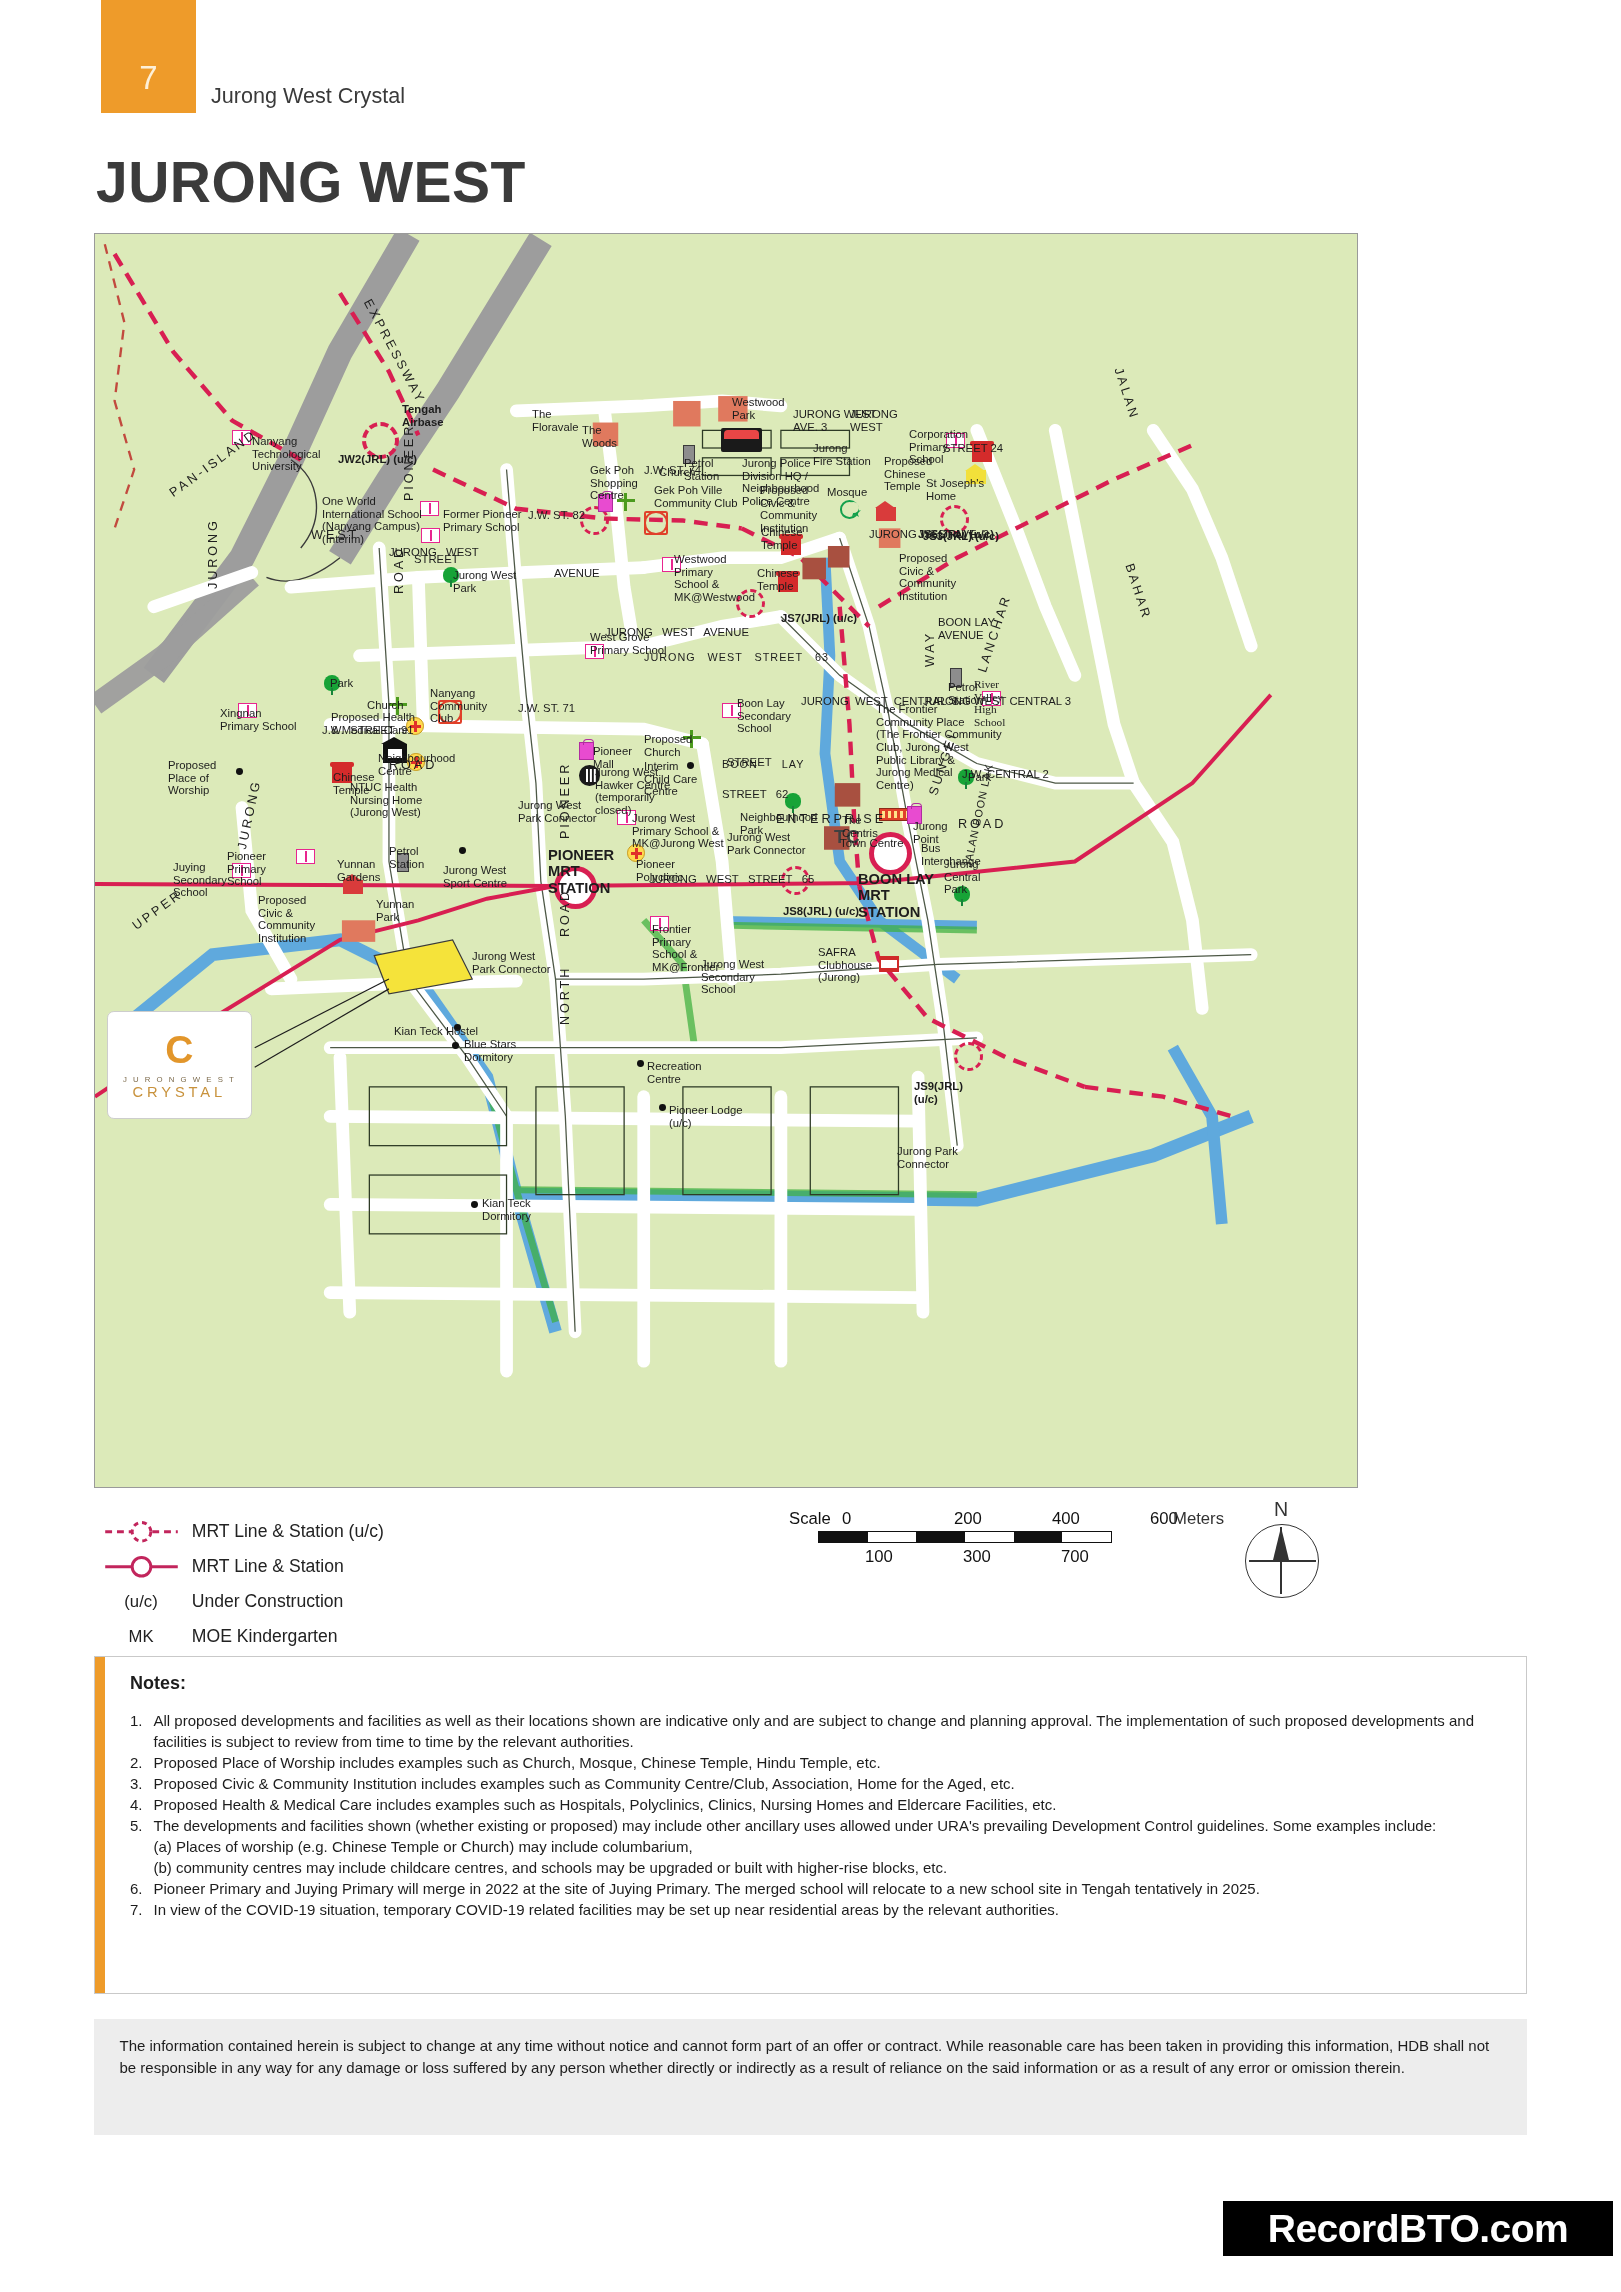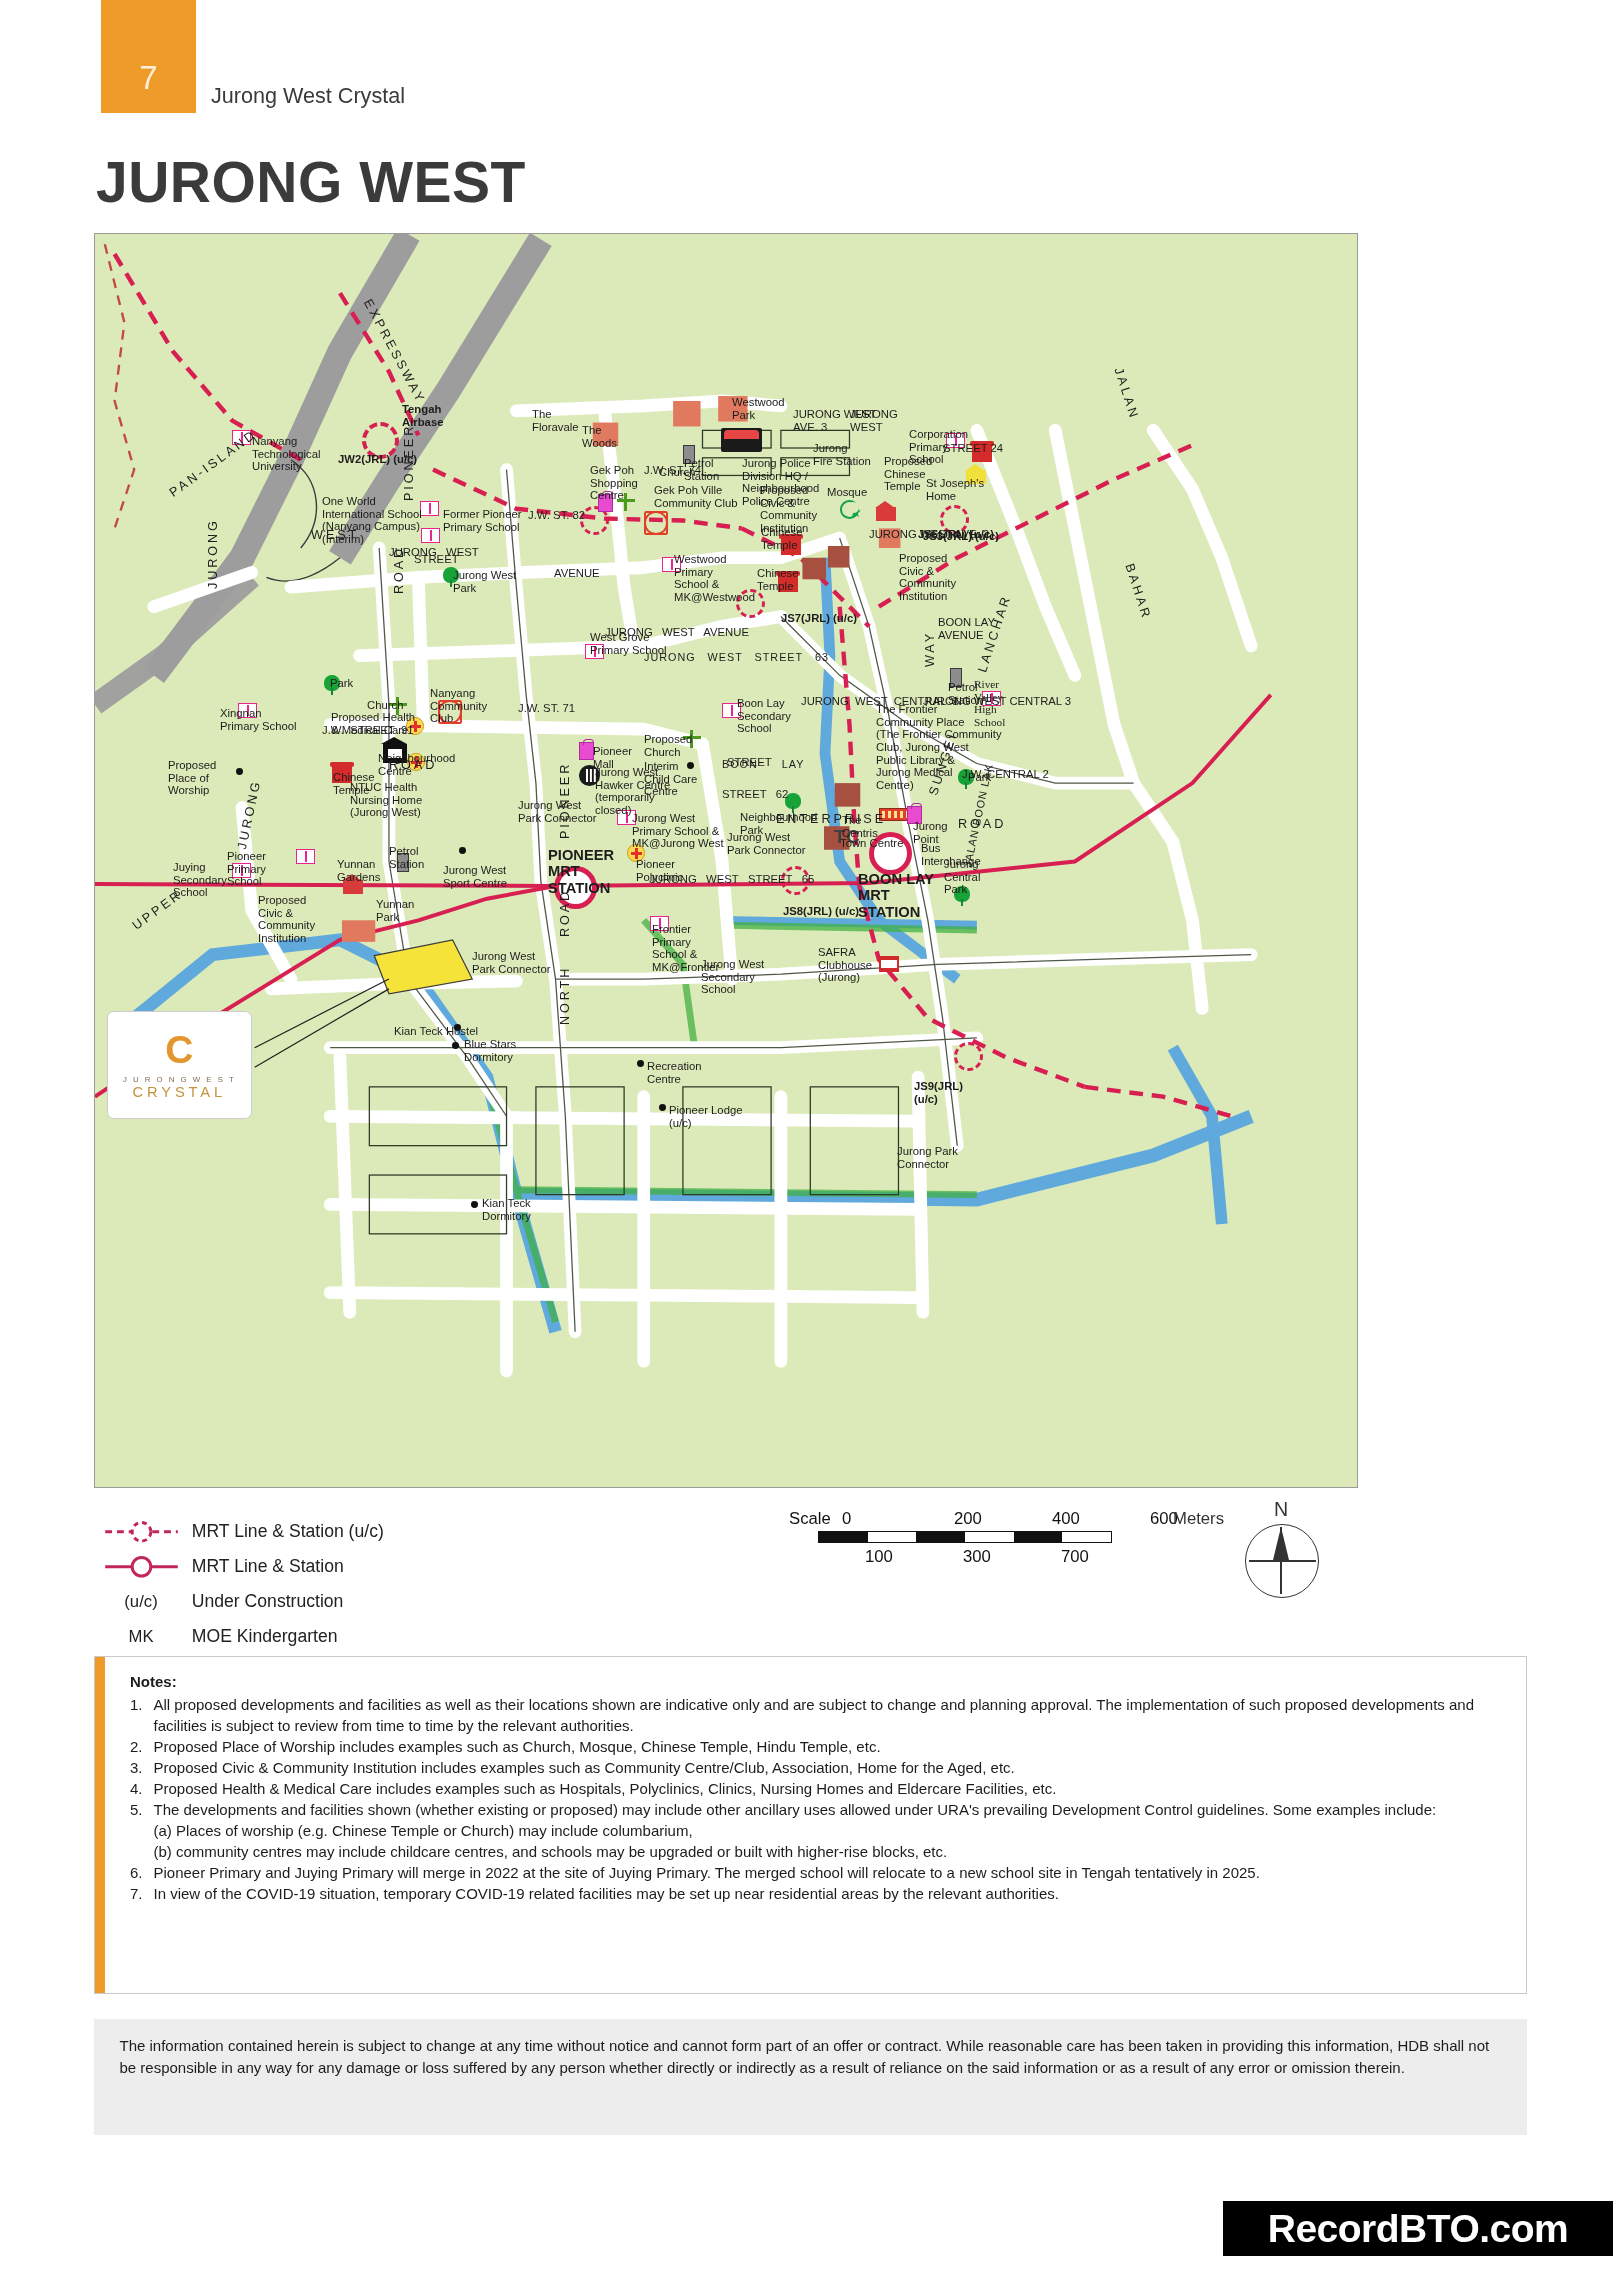--- a/index.html
+++ b/index.html
@@ -162,21 +162,21 @@
      border-left:8.8px solid transparent; border-right:8.8px solid transparent;
      border-bottom:33px solid #333; }
 
   
   #notes-box {
     position:absolute; left:94px; top:1656px; width:1433px; height:338px;
     border:1px solid #c9c9c9; background:#fff;
   }
   #notes-bar { position:absolute; left:0; top:0; width:9.8px; height:100%; background:#ee9b2a; }
   #notes-inner { padding:13.7px 19.6px 0 35px; font-size:15px; line-height:1.40; color:#1d1d1d; }
-  #notes-title { font-weight:bold; margin-bottom:2px; font-size:15px;}
+  #notes-title { font-weight:bold; margin-bottom:14px; font-size:18px;}
   .note { display:flex; }
   .note .num { width:23.5px; flex:0 0 23.5px; }
   .note .txt { flex:1; }
   .note-sub { padding-left:23.5px; }
 
   
   #disclaimer {
     position:absolute; left:94px; top:2019px; width:1433px; height:116px;
     background:#ededed;
     padding:15.7px 25.5px; font-size:15px; line-height:1.5; color:#1d1d1d;

